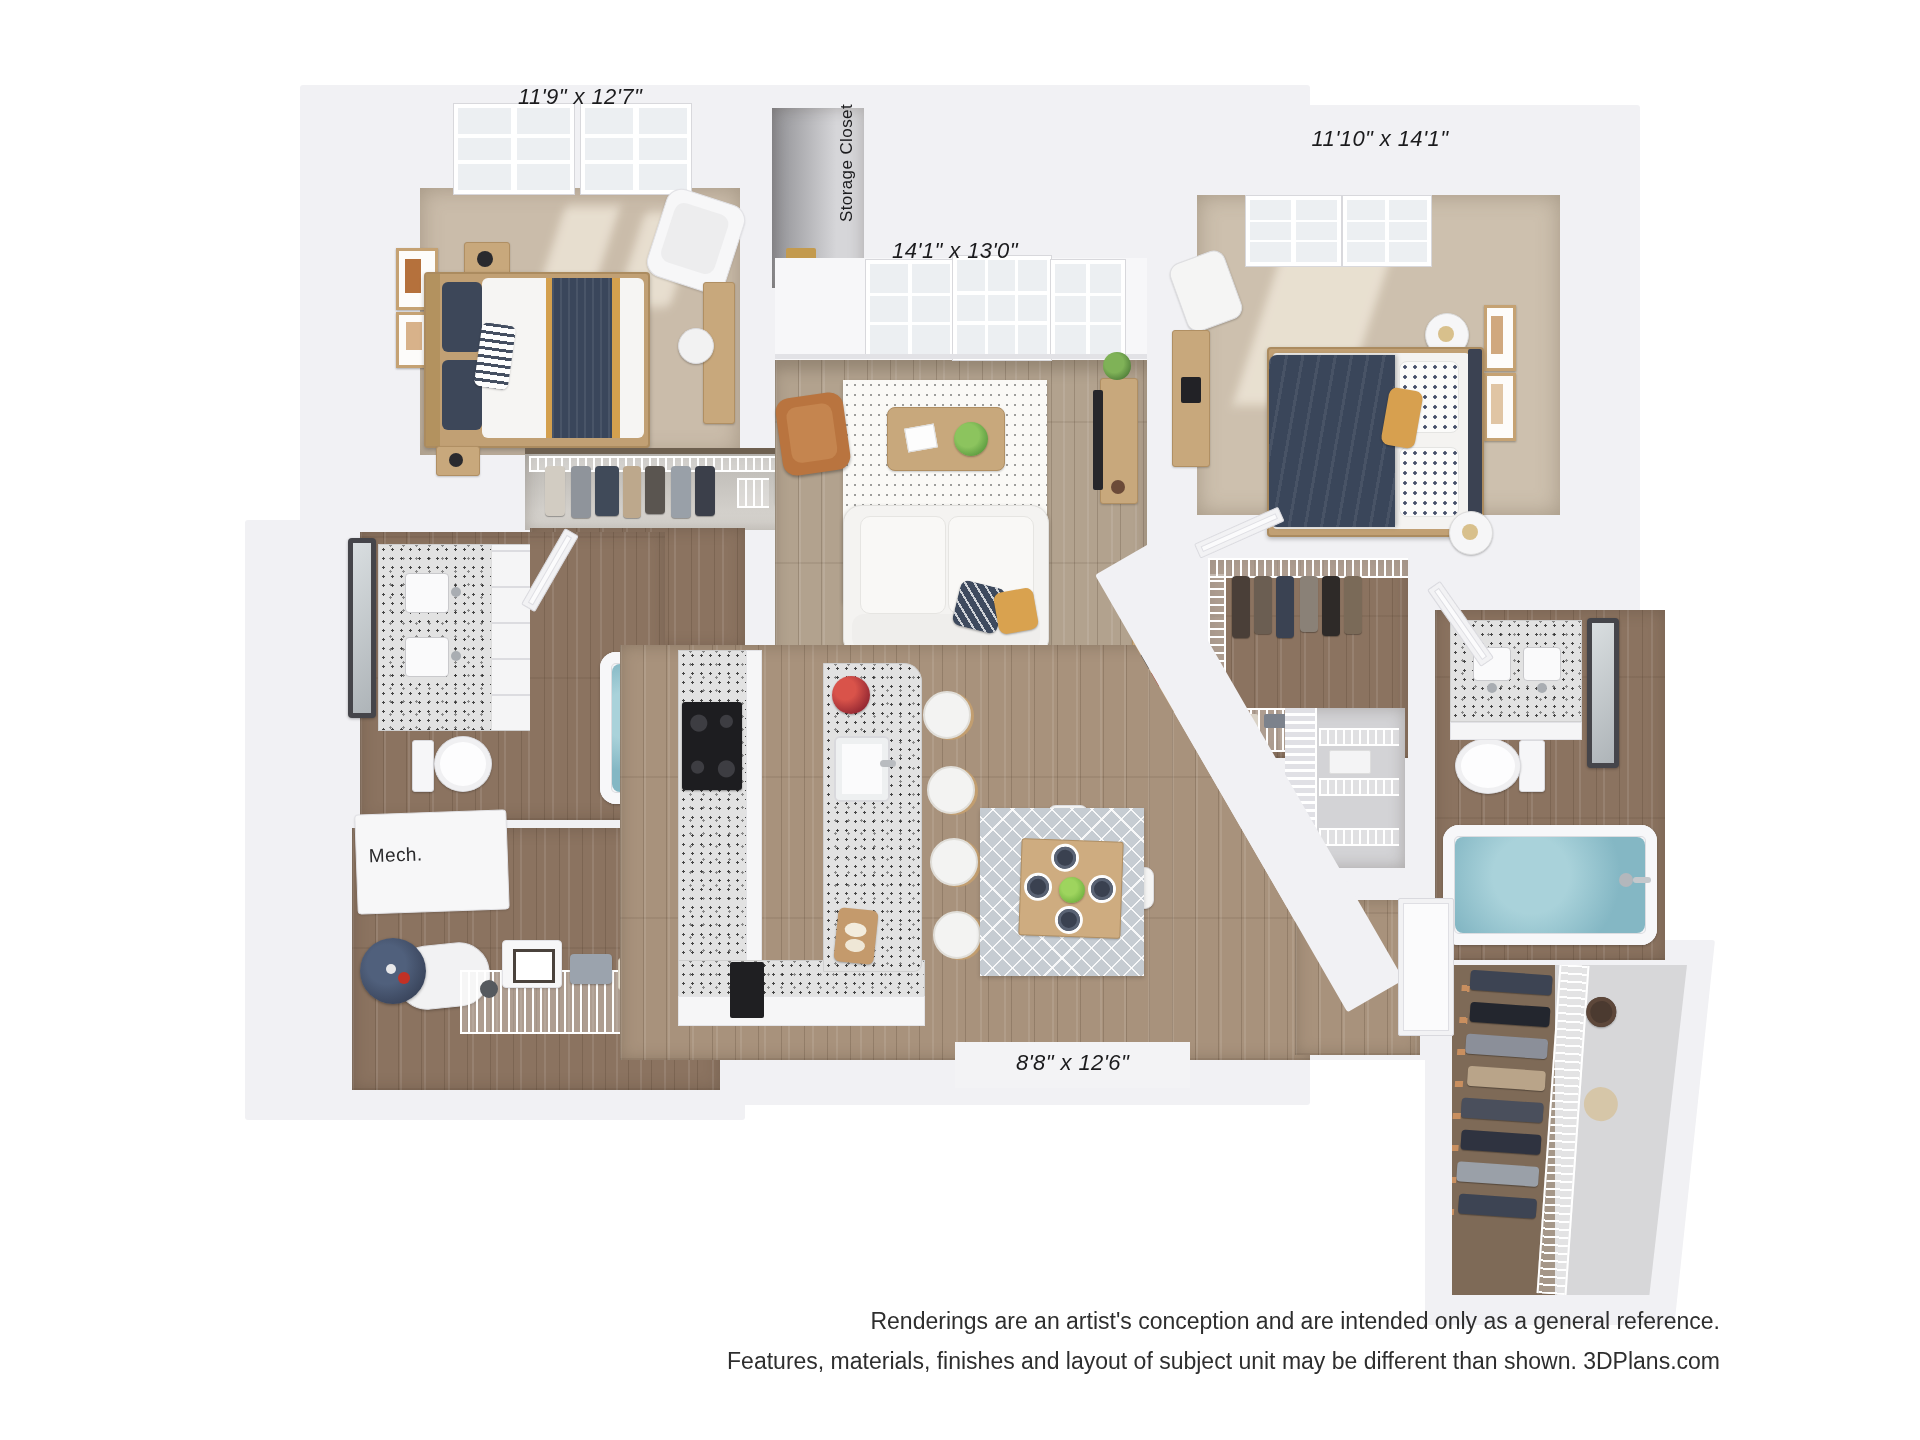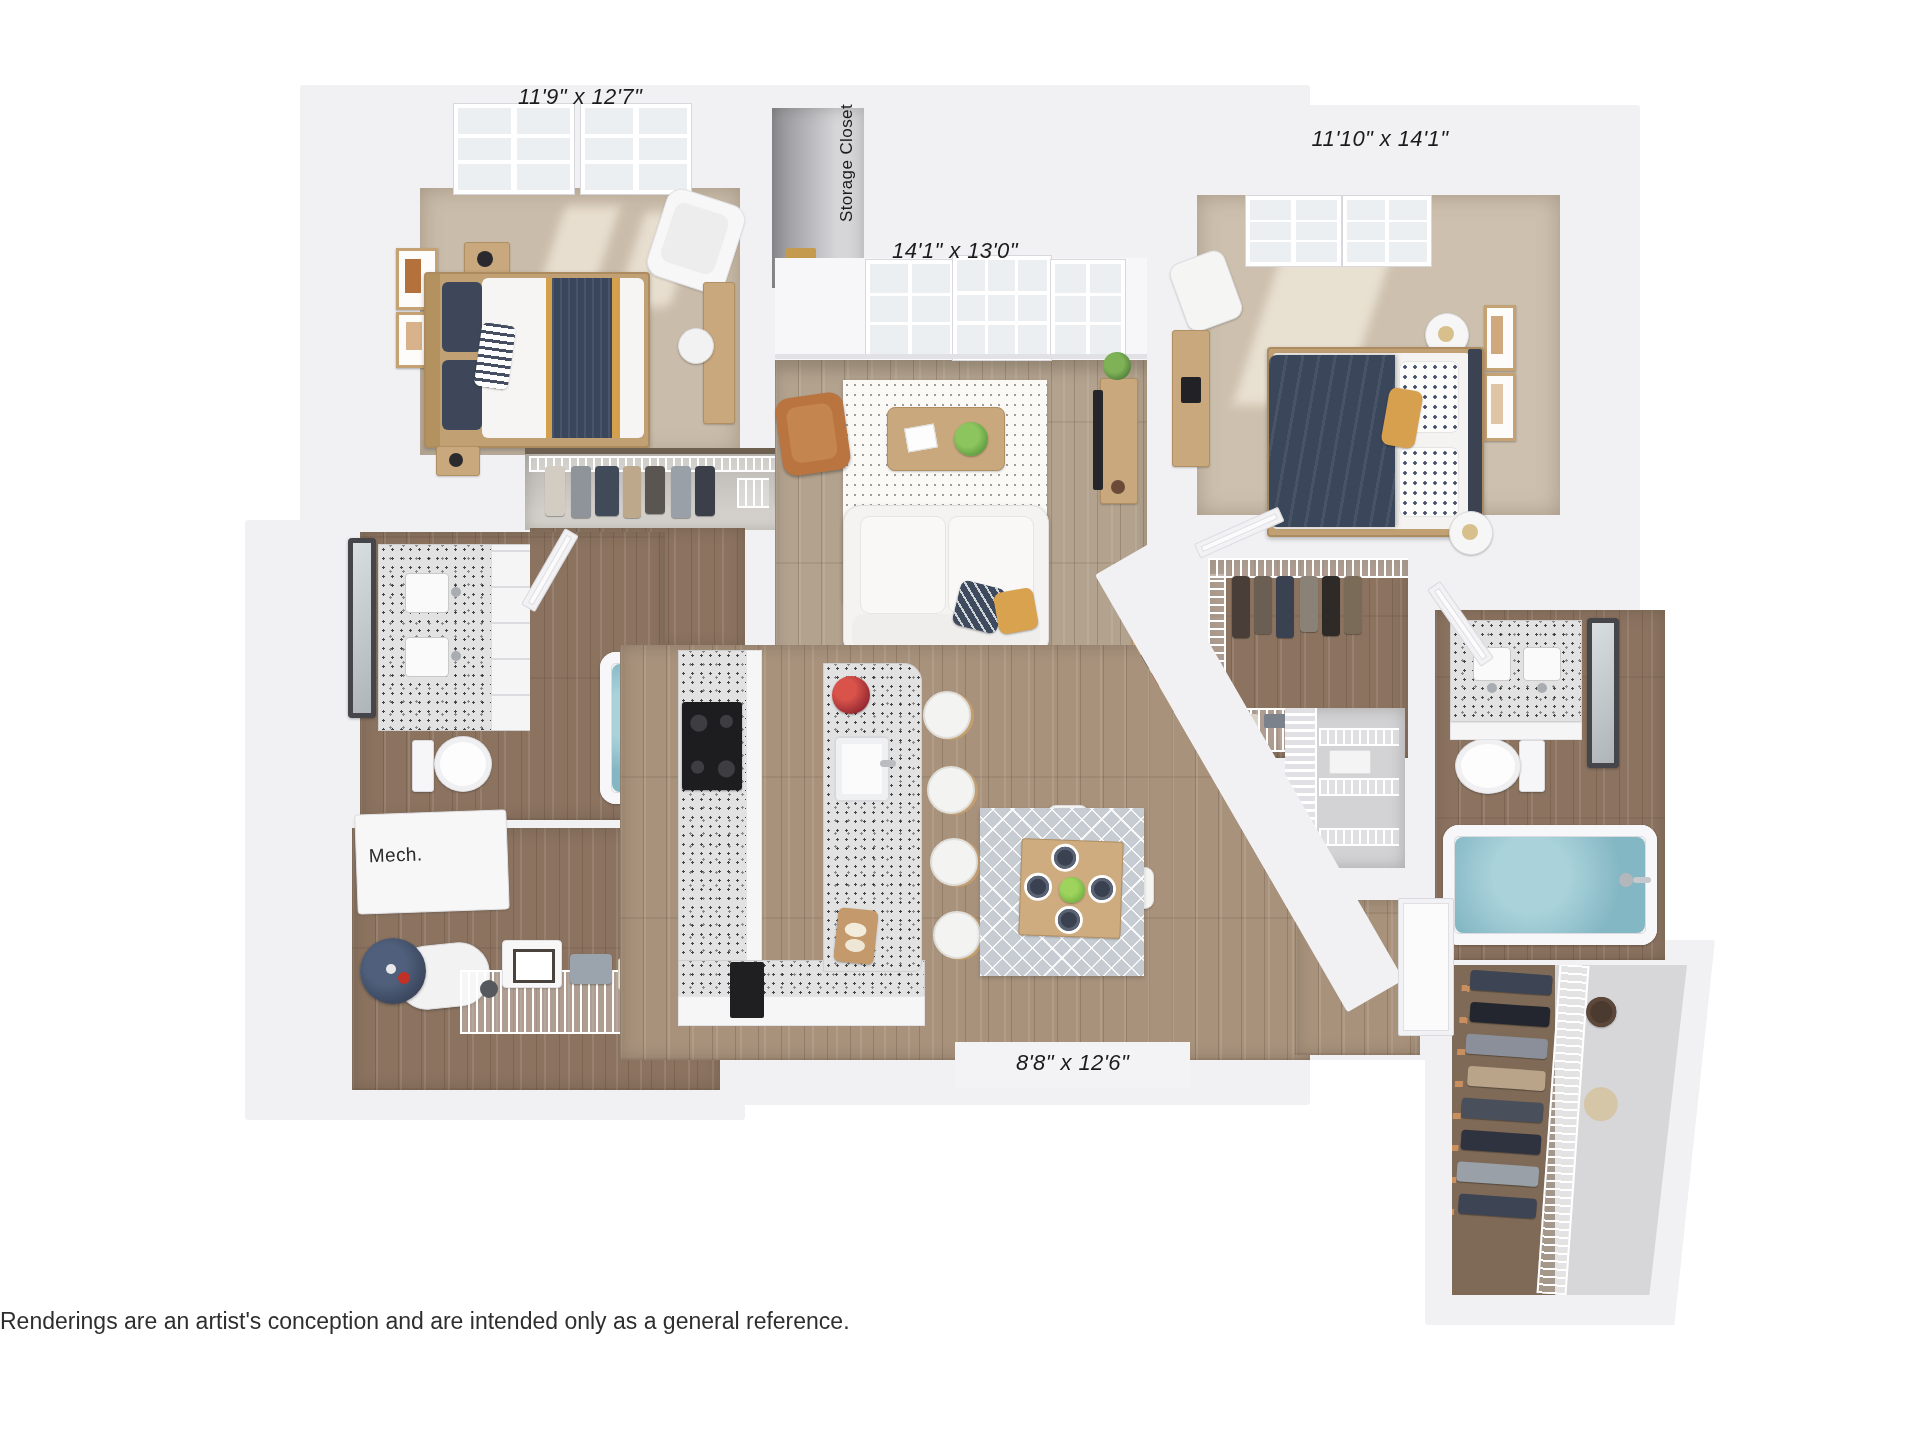--- a/index.html
+++ b/index.html
@@ -43,21 +43,21 @@
     radial-gradient(circle at 74% 22%, #3d3d42 0 6px, transparent 7px),
     radial-gradient(circle at 26% 74%, #3d3d42 0 6px, transparent 7px),
     radial-gradient(circle at 74% 76%, #3d3d42 0 8px, transparent 9px);
     box-shadow:0 1px 2px rgba(0,0,0,.4);}
   .plate{position:absolute;border-radius:50%;background:#3a4150;box-shadow:inset 0 0 0 3px #5a6374, 0 0 0 3px #fdfdfd;}
   .chair{position:absolute;background:#f5f5f4;border:1px solid #dddde0;border-radius:9px;box-shadow:0 1px 2px rgba(0,0,0,.22);}
   .stool{position:absolute;border-radius:50%;background:#f3f3f2;border:2px solid #e0ded9;box-shadow:3px 1px 0 0 #c29e70;}
   .sun{position:absolute;background:rgba(255,249,236,.55);filter:blur(5px);transform:skewX(-18deg);}
   .label{position:absolute;z-index:5;color:#1b1b1d;font-style:italic;font-size:22px;letter-spacing:.4px;text-align:center;white-space:nowrap;}
   .label--plain{font-style:normal;}
-  .footer-line{position:absolute;z-index:5;left:0;width:1720px;text-align:left;color:#2e2e2e;font-size:23px;}
+  .footer-line{position:absolute;z-index:5;left:0;width:1720px;text-align:right;color:#2e2e2e;font-size:23px;}
   .toilet-bowl{position:absolute;background:#fdfdfe;border:1px solid #dadade;border-radius:50%;box-shadow:0 1px 2px rgba(0,0,0,.25), inset 0 0 0 5px #f0f0f2;}
   .toilet-tank{position:absolute;background:#f6f6f8;border:1px solid #dadade;border-radius:3px;box-shadow:0 1px 2px rgba(0,0,0,.25);}
   .tub{position:absolute;background:#f4f4f6;border-radius:16px;box-shadow:0 1px 3px rgba(0,0,0,.25), inset 0 0 0 11px #f7f7f9, inset 0 0 0 12px #dcdce0;}
   .tub .water{position:absolute;left:12px;top:12px;right:12px;bottom:12px;border-radius:8px;background:radial-gradient(circle at 40% 40%, #a9d2da 0 30%, #84b7c4 70%);}
   .mirror{position:absolute;background:#45454a;border-radius:4px;box-shadow:0 1px 3px rgba(0,0,0,.3);}
   .mirror .glass{position:absolute;left:5px;top:5px;right:5px;bottom:5px;background:linear-gradient(135deg,#d9dee0,#aeb4b8);}
 </style>
 </head>
 <body>
 
@@ -326,14 +326,15 @@
 
   <div class="abs" style="left:955px;top:1042px;width:235px;height:46px;background:#f3f3f5;z-index:4;"></div>
 
   <div class="label" style="left:420px;top:84px;width:320px;">11'9" x 12'7"</div>
   <div class="label" style="left:790px;top:238px;width:330px;">14'1" x 13'0"</div>
   <div class="label" style="left:1225px;top:126px;width:310px;">11'10" x 14'1"</div>
   <div class="label" style="left:955px;top:1050px;width:235px;">8'8" x 12'6"</div>
   <div class="label label--plain" style="left:773px;top:152px;width:150px;height:22px;font-size:17px;transform:rotate(-90deg);">Storage Closet</div>
 
   <div class="footer-line" style="top:1308px;">Renderings are an artist's conception and are intended only as a general reference.</div>
+  <div class="footer-line" style="top:1348px;">Features, materials, finishes and layout of subject unit may be different than shown. 3DPlans.com</div>
 
 </div>
 
 </body></html>

